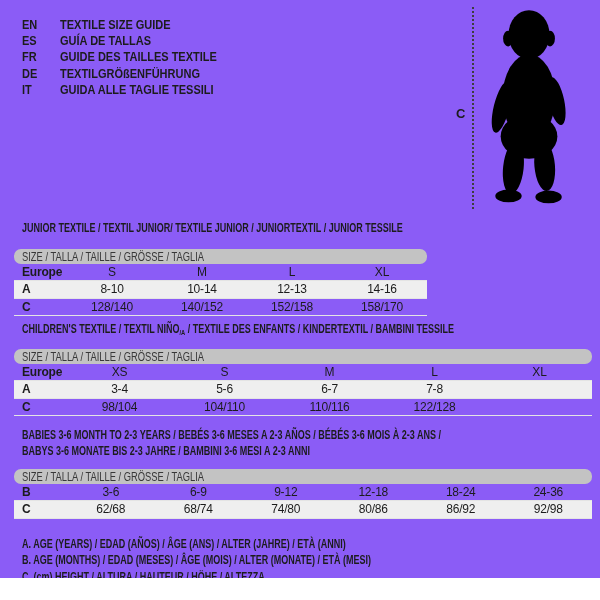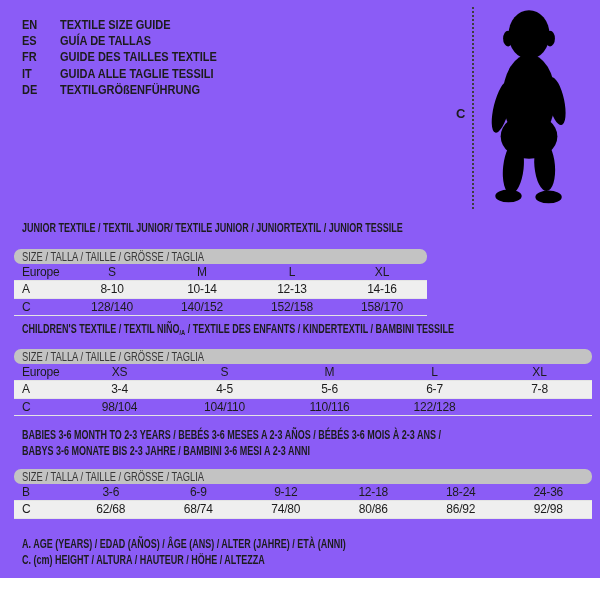--- a/index.html
+++ b/index.html
@@ -33,21 +33,21 @@
   
   .tbl { position:absolute; font-size:12px; }
   .tbl-head {
     height:15px; background:#c3c3c3; color:#383838;
     padding-left:8px; display:flex; align-items:center; font-size:12px;border-radius:7px;
   }
   .trow { display:grid; height:17.3px; align-items:center; border-bottom:1px solid #e4e4e4; letter-spacing:-0.2px; }
   .t1 .trow { grid-template-columns:53px repeat(4,1fr); }
   .t2 .trow { grid-template-columns:53px repeat(5,1fr); }
   .t3 .trow { grid-template-columns:53px repeat(6,1fr); }
-  .lbl  { padding-left:8px; text-align:left; }
+  .lbl  { padding-left:8px; text-align:left;font-weight:bold; }
   .cell { text-align:center; }
   .alt  { background:#efefef; }
 
   
   .legend { position:absolute; left:22px; top:537px; }
   .legend-row { height:16.3px; font-weight:bold; font-size:12.5px; white-space:nowrap; }
 </style>
 </head>
 <body>
 
@@ -60,26 +60,26 @@
     </div>
     <div class="lang-row">
       <span class="lang-code"><span class="cond88">ES</span></span>
       <span class="cond88">GUÍA DE TALLAS</span>
     </div>
     <div class="lang-row">
       <span class="lang-code"><span class="cond88">FR</span></span>
       <span class="cond88">GUIDE DES TAILLES TEXTILE</span>
     </div>
     <div class="lang-row">
+      <span class="lang-code"><span class="cond88">DE</span></span>
+      <span class="cond88">TEXTILGRÖßENFÜHRUNG</span>
+    </div>
+    <div class="lang-row">
       <span class="lang-code"><span class="cond88">IT</span></span>
       <span class="cond88">GUIDA ALLE TAGLIE TESSILI</span>
-    </div>
-    <div class="lang-row">
-      <span class="lang-code"><span class="cond88">DE</span></span>
-      <span class="cond88">TEXTILGRÖßENFÜHRUNG</span>
     </div>
   </div>
 
   <div class="measure-line"></div>
   <div class="measure-label">C</div>
   <svg class="baby" viewBox="0 0 90 200" aria-hidden="true">
     <g fill="#000000">
       <ellipse cx="44" cy="26" rx="21" ry="25"></ellipse>
       <ellipse cx="22.5" cy="30" rx="5" ry="8"></ellipse>
       <ellipse cx="65.5" cy="30" rx="5" ry="8"></ellipse>
@@ -135,21 +135,20 @@
       <div class="lbl">Europe</div>
       <div class="cell">XS</div>
       <div class="cell">S</div>
       <div class="cell">M</div>
       <div class="cell">L</div>
       <div class="cell">XL</div>
     </div>
     <div class="trow alt">
       <div class="lbl">A</div>
       <div class="cell">3-4</div>
-      <div class="cell">4-5</div>
       <div class="cell">5-6</div>
       <div class="cell">6-7</div>
       <div class="cell">7-8</div>
     </div>
     <div class="trow">
       <div class="lbl">C</div>
       <div class="cell">98/104</div>
       <div class="cell">104/110</div>
       <div class="cell">110/116</div>
       <div class="cell">122/128</div>
@@ -179,16 +178,17 @@
       <div class="cell">68/74</div>
       <div class="cell">74/80</div>
       <div class="cell">80/86</div>
       <div class="cell">86/92</div>
       <div class="cell">92/98</div>
     </div>
   </div>
 
   <div class="legend">
     <div class="legend-row"><span class="cond">A. AGE (YEARS) / EDAD (AÑOS) / ÂGE (ANS) / ALTER (JAHRE) / ETÀ (ANNI)</span></div>
+    <div class="legend-row"><span class="cond">B. AGE (MONTHS) / EDAD (MESES) / ÂGE (MOIS) / ALTER (MONATE) / ETÀ (MESI)</span></div>
     <div class="legend-row"><span class="cond">C. (cm) HEIGHT / ALTURA / HAUTEUR / HÖHE / ALTEZZA</span></div>
   </div>
 
 </div>
 
 </body></html>

